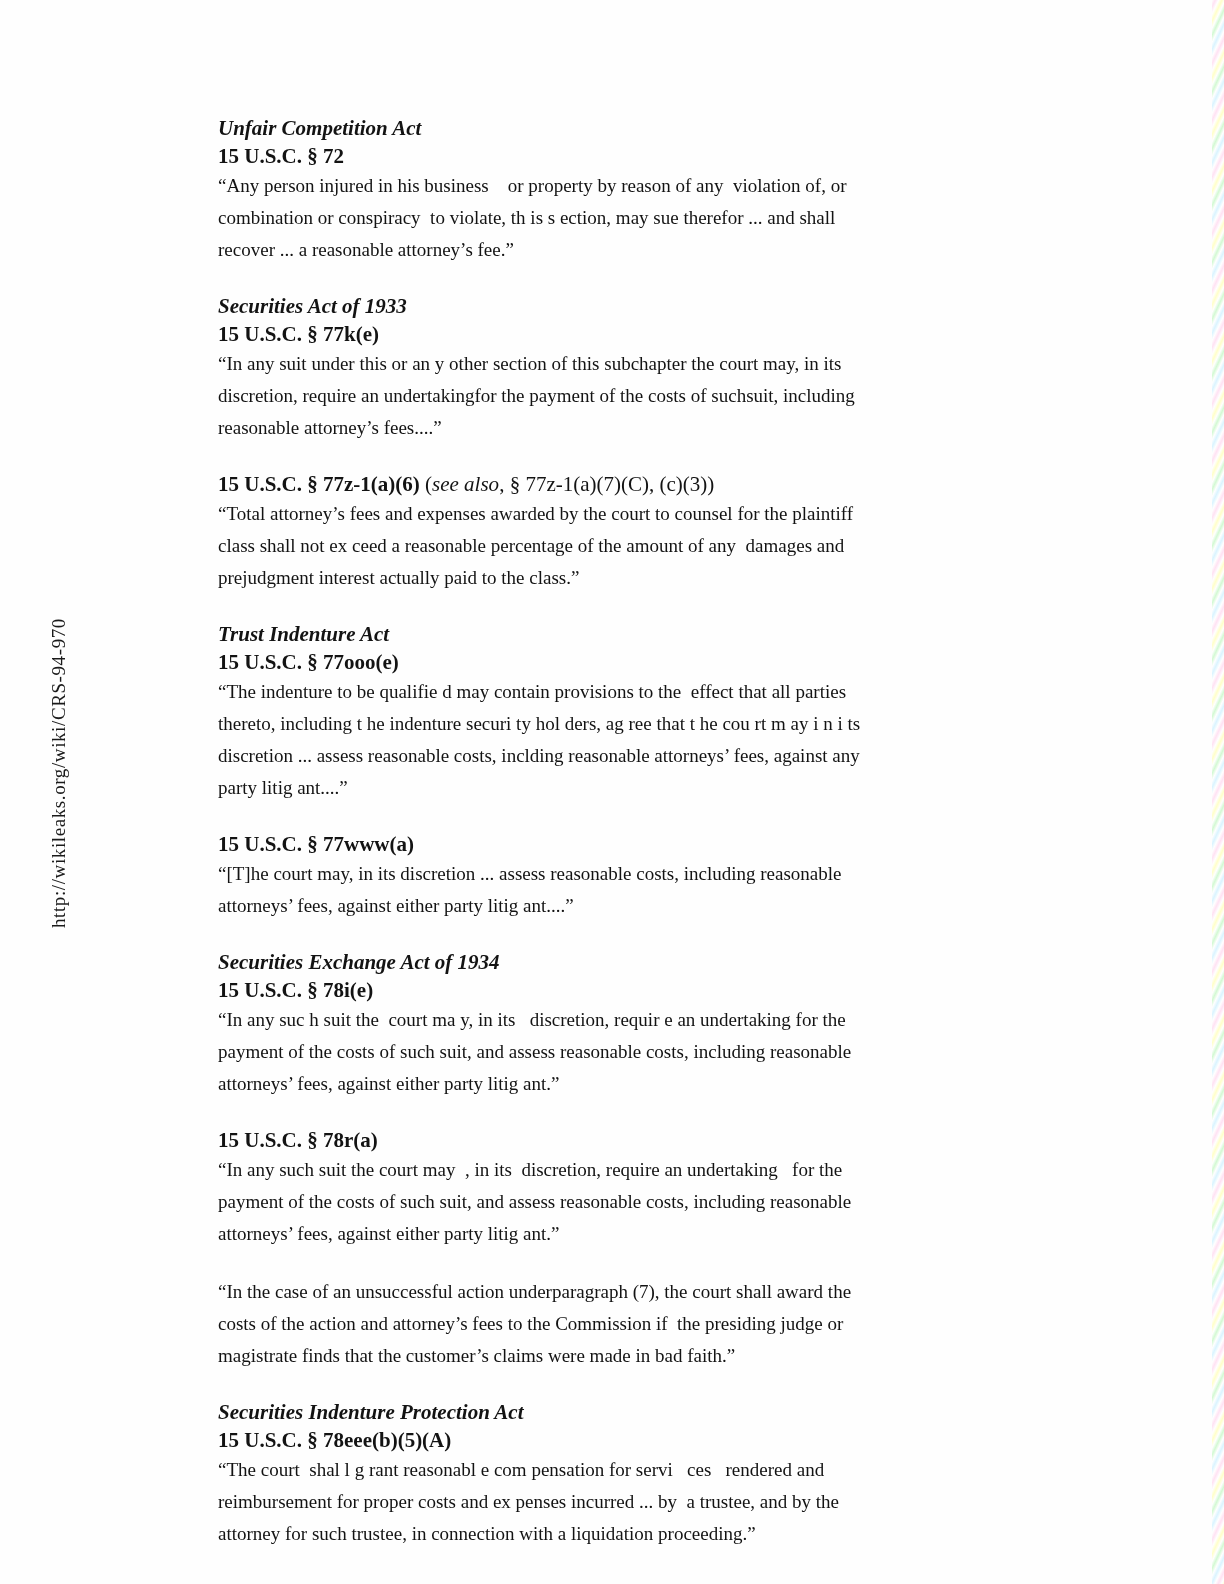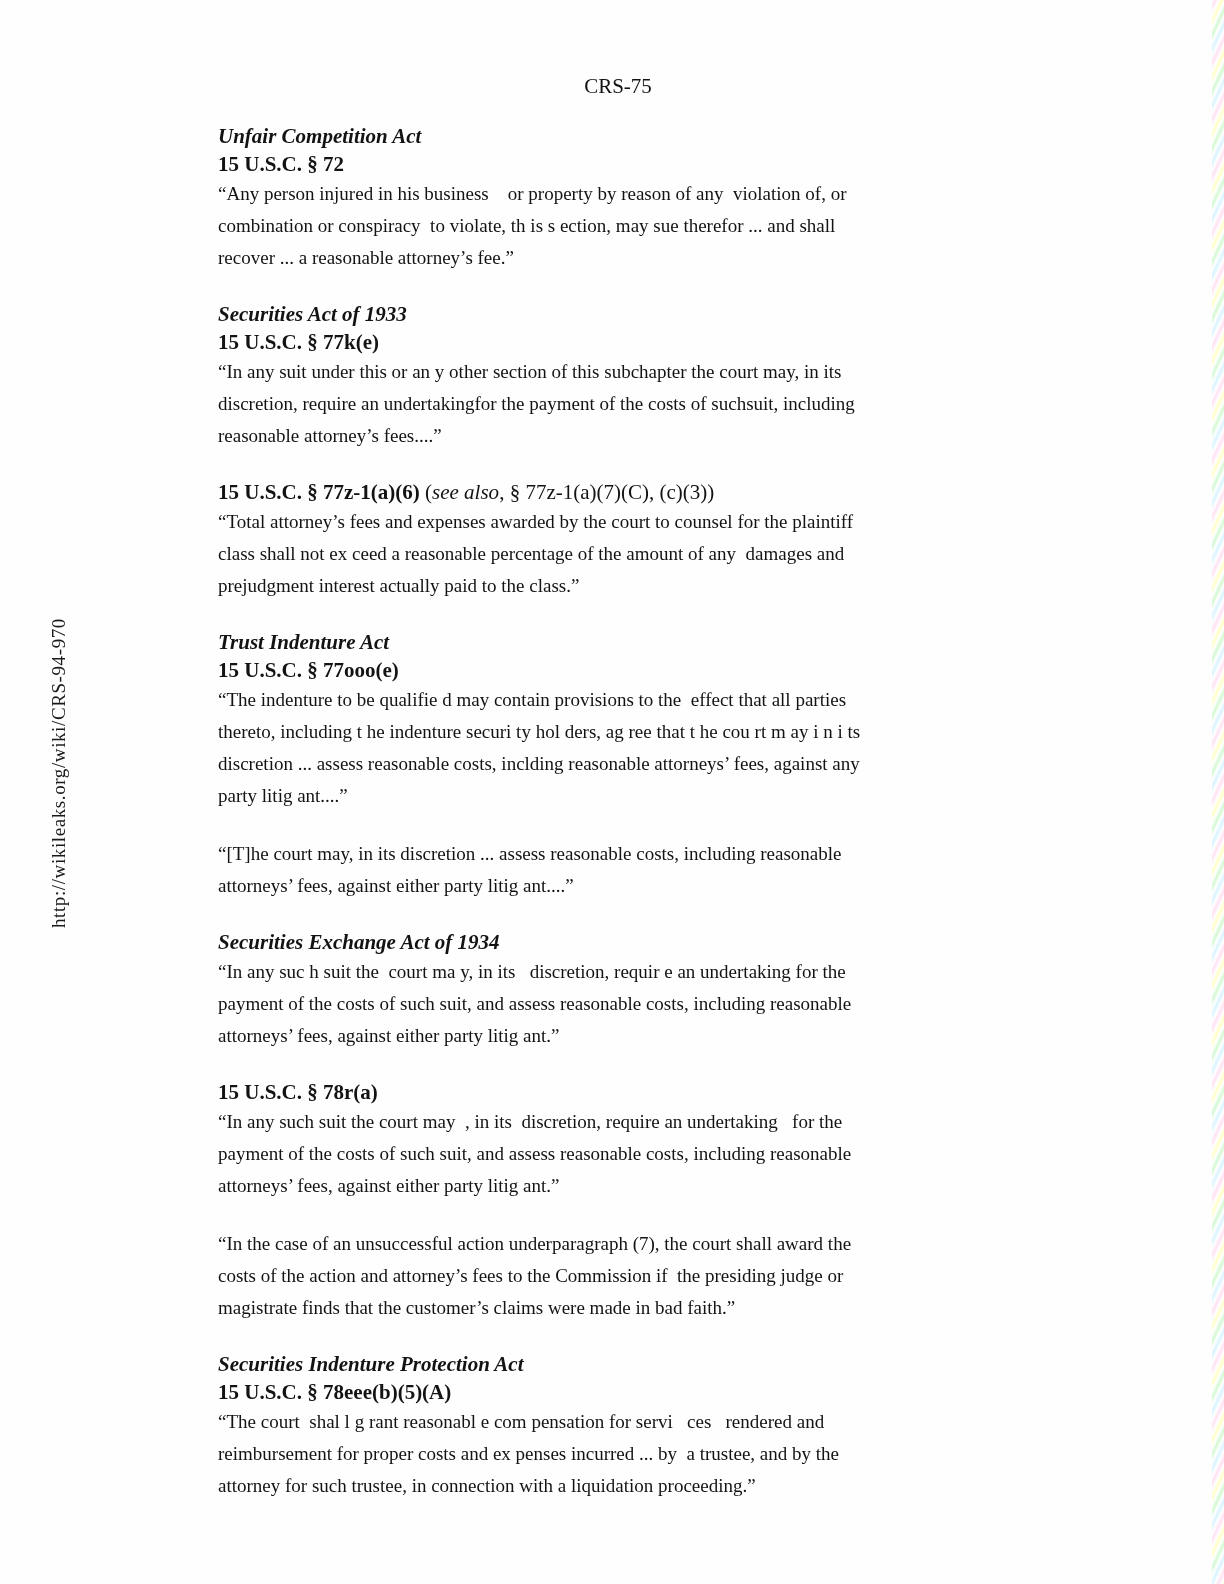--- a/index.html
+++ b/index.html
@@ -62,21 +62,21 @@
     font-size: 21px;
     line-height: 28px;
     margin: 0 0 0 0;
     font-weight: normal;
   }
 
   .law-section {
     margin-top: 26px;
   }
   .law-section.first {
-    margin-top: 22px;
+    margin-top: 42px;
   }
 
   .act-title {
     font-size: 21px;
     line-height: 28px;
     font-weight: bold;
     font-style: italic;
     margin: 0;
   }
 
@@ -102,21 +102,20 @@
 </style>
 </head>
 <body>
 
 <div class="edge-pattern"></div>
 
 <div class="watermark">http://wikileaks.org/wiki/CRS-94-970</div>
 
 <div class="content">
 
-  <p class="page-number">CRS-75</p>
 
   <section class="law-section first">
     <h3 class="act-title">Unfair Competition Act</h3>
     <p class="citation"><b>15 U.S.C. § 72</b></p>
     <p class="quote">“Any person injured in his business    or property by reason of any  violation of, or
 combination or conspiracy  to violate, th is s ection, may sue therefor ... and shall
 recover ... a reasonable attorney’s fee.”</p>
   </section>
 
   <section class="law-section">
@@ -137,26 +136,28 @@
   <section class="law-section">
     <h3 class="act-title">Trust Indenture Act</h3>
     <p class="citation"><b>15 U.S.C. § 77ooo(e)</b></p>
     <p class="quote">“The indenture to be qualifie d may contain provisions to the  effect that all parties
 thereto, including t he indenture securi ty hol ders, ag ree that t he cou rt m ay i n i ts
 discretion ... assess reasonable costs, inclding reasonable attorneys’ fees, against any
 party litig ant....”</p>
   </section>
 
   <section class="law-section">
+    <p class="citation"><b>15 U.S.C. § 77www(a)</b></p>
     <p class="quote">“[T]he court may, in its discretion ... assess reasonable costs, including reasonable
 attorneys’ fees, against either party litig ant....”</p>
   </section>
 
   <section class="law-section">
     <h3 class="act-title">Securities Exchange Act of 1934</h3>
+    <p class="citation"><b>15 U.S.C. § 78i(e)</b></p>
     <p class="quote">“In any suc h suit the  court ma y, in its   discretion, requir e an undertaking for the
 payment of the costs of such suit, and assess reasonable costs, including reasonable
 attorneys’ fees, against either party litig ant.”</p>
   </section>
 
   <section class="law-section">
     <p class="citation"><b>15 U.S.C. § 78r(a)</b></p>
     <p class="quote">“In any such suit the court may  , in its  discretion, require an undertaking   for the
 payment of the costs of such suit, and assess reasonable costs, including reasonable
 attorneys’ fees, against either party litig ant.”</p>

